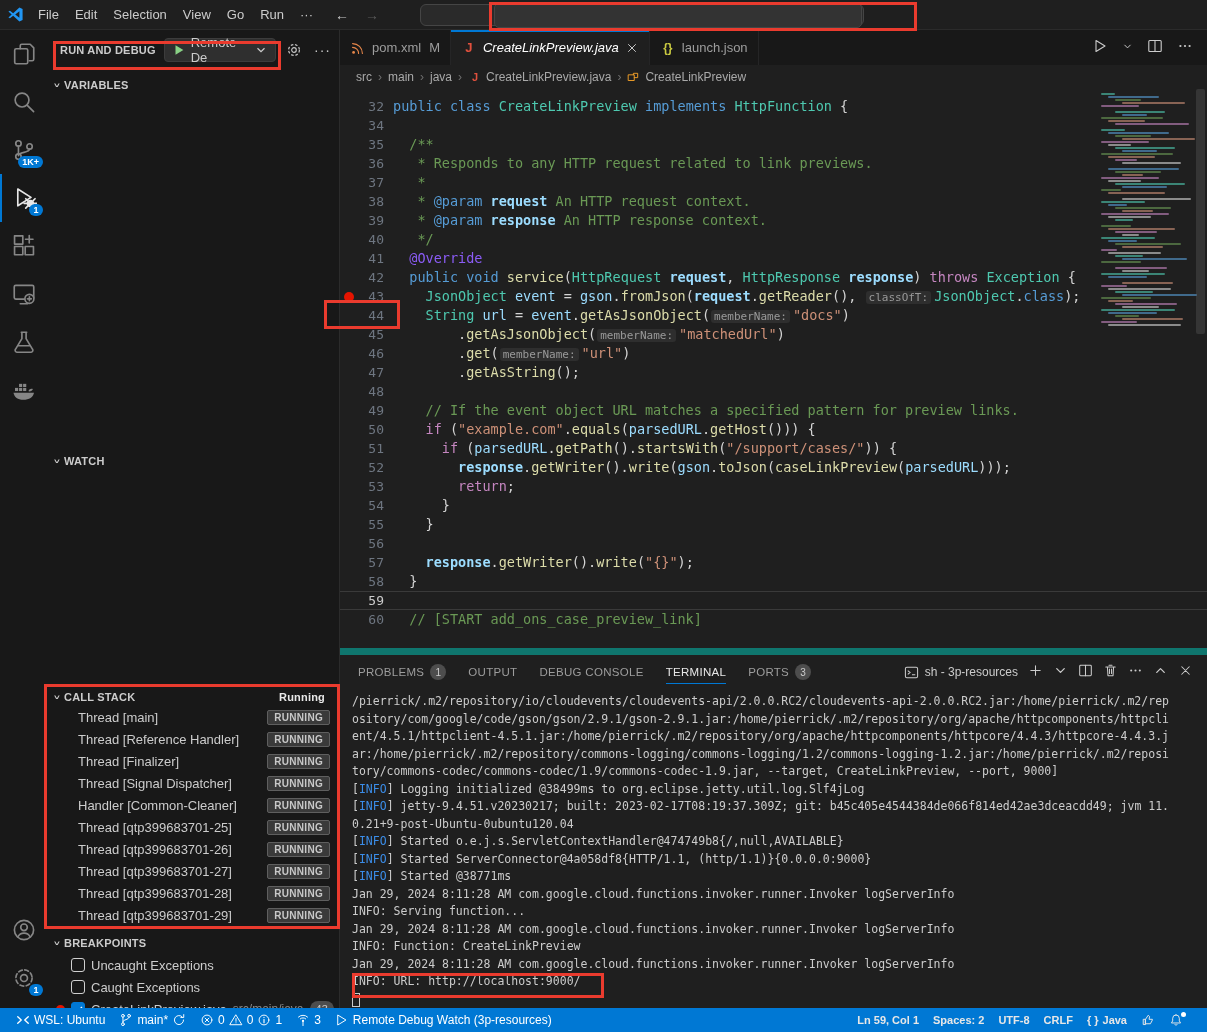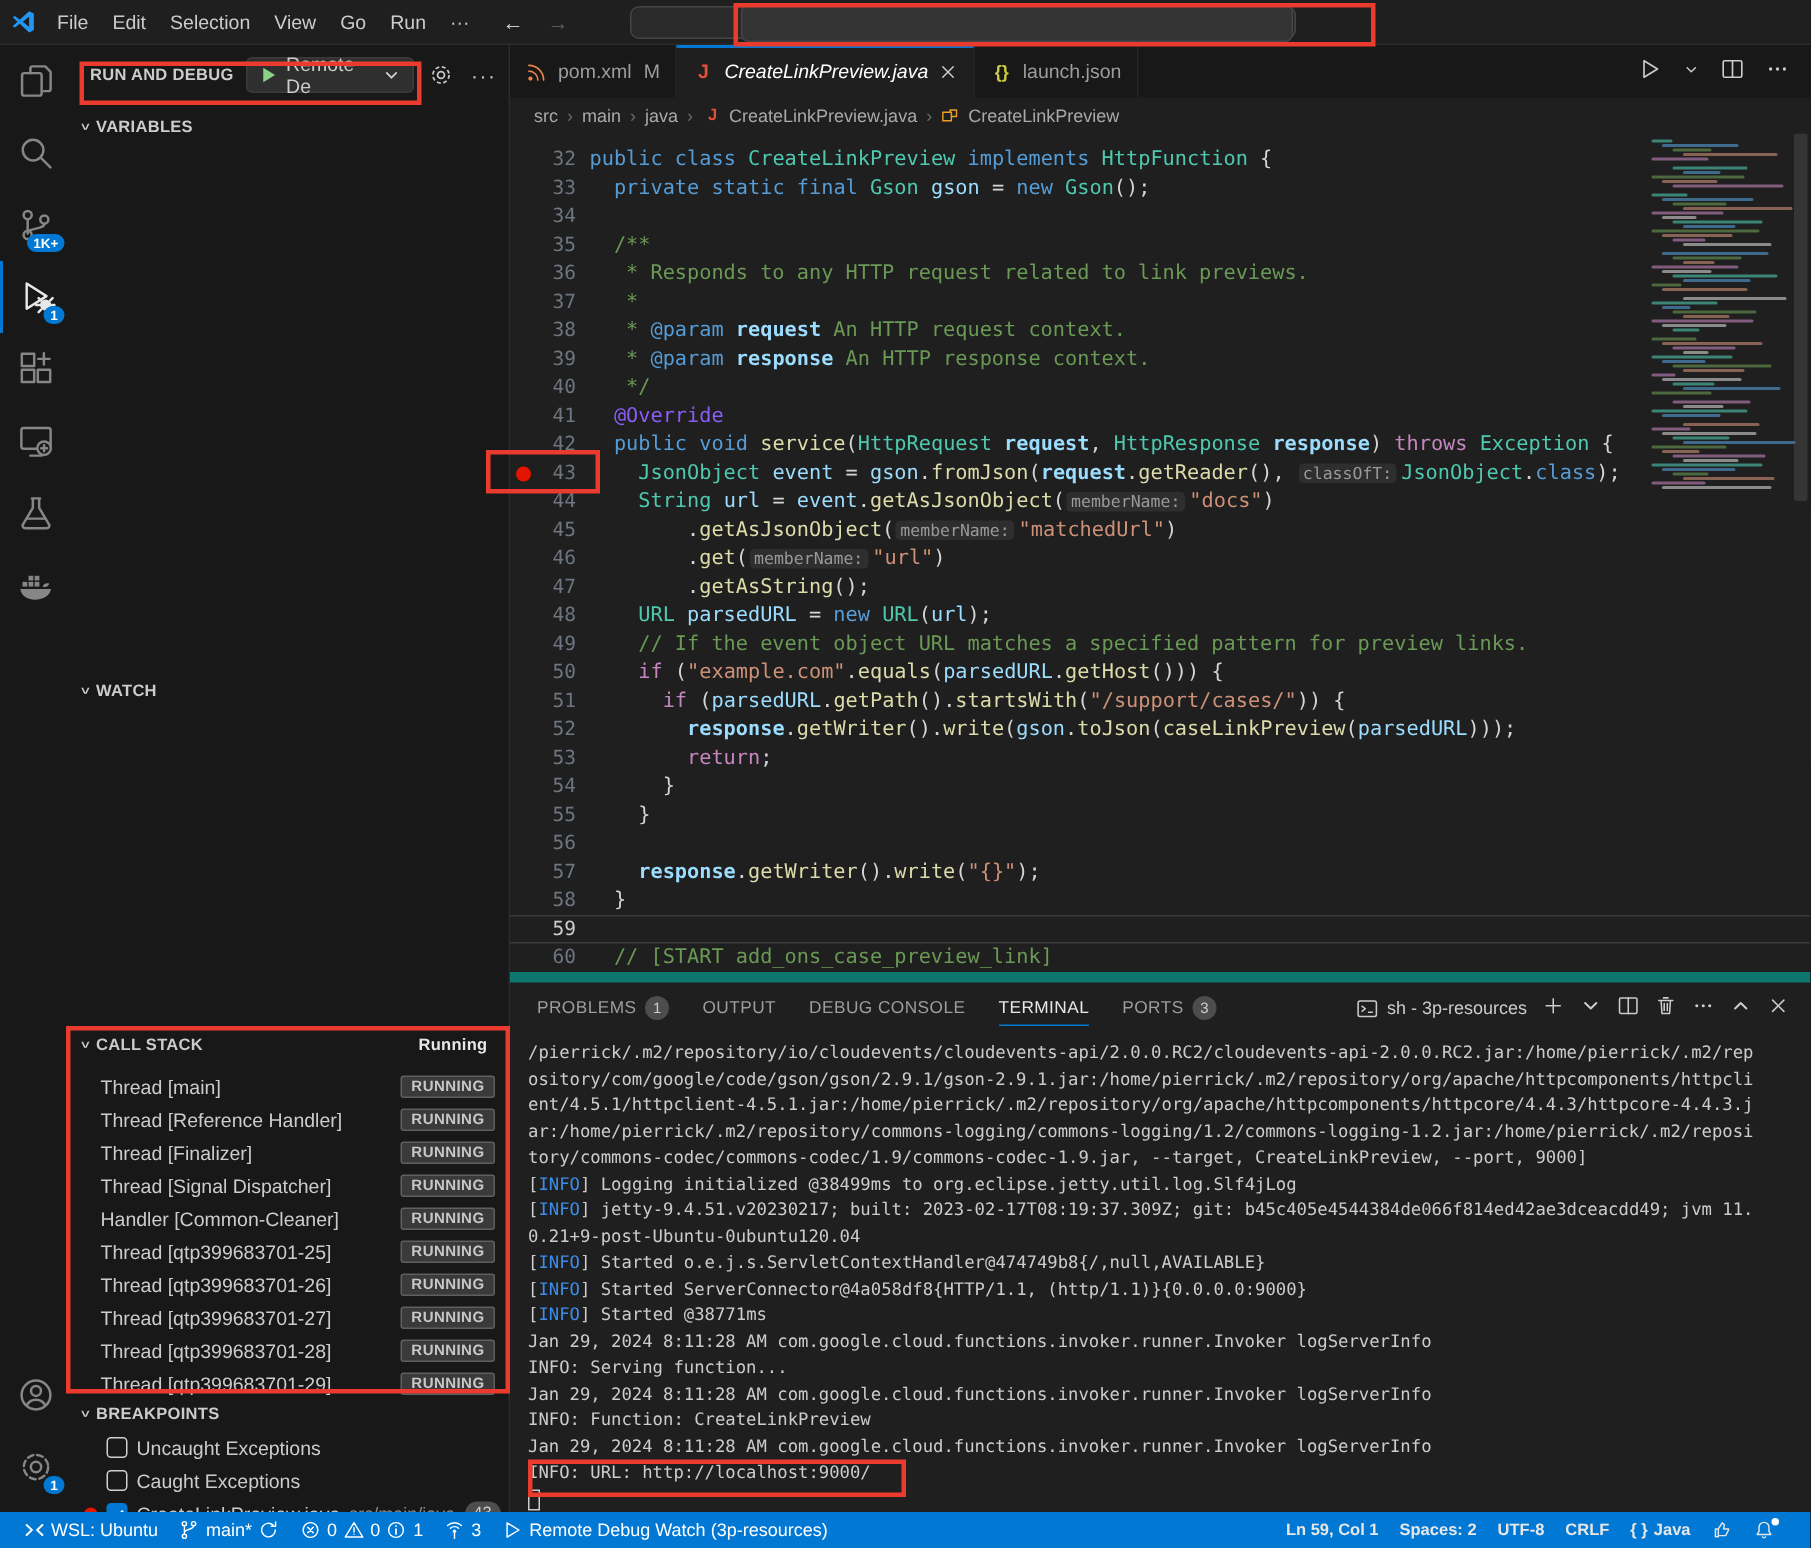--- a/index.html
+++ b/index.html
@@ -33,21 +33,21 @@
 .sb-header{position:absolute;top:0;left:0;right:0;height:40px;display:flex;align-items:center;padding:0 8px}
 .sb-title{font-size:11px;font-weight:bold;color:#cccccc;margin:0 8px 0 4px;letter-spacing:.2px;white-space:nowrap}
 .cfg-dd{display:flex;align-items:center;gap:5px;background:#2f2f2f;border:1px solid #3c3c3c;border-radius:4px;height:24px;padding:0 7px;color:#cccccc}
 .cfg-dd svg{width:14px;height:14px}
 .sb-gear{margin-left:10px;color:#c5c5c5}.sb-gear svg{width:16px;height:16px}
 .sb-more{margin-left:12px;color:#c5c5c5;font-size:14px;letter-spacing:1px}
 .sb-section-h{position:absolute;left:0;right:0;height:22px;display:flex;align-items:center;padding:0 6px;font-size:11px;font-weight:bold;color:#cccccc;letter-spacing:.2px}
 .sb-chev{color:#cccccc;margin-right:4px;font-size:10px;transform:scaleY(.8)}
 .sb-right{margin-left:auto;margin-right:8px;font-weight:bold;font-size:11px;color:#e7e7e7}
 .threads{position:absolute;left:0;right:0}
-.thread-row{height:22px;display:flex;align-items:flex-end;padding-left:19px}
+.thread-row{height:22px;display:flex;align-items:flex-start;padding-left:30px}
 .th-name{color:#cccccc}
 .th-state{margin-left:auto;margin-right:9px;background:#3a3a3a;border:1px solid #5f5f5f;border-radius:2px;color:#c8c8c8;font-size:10px;font-weight:bold;padding:1px 6px;letter-spacing:.3px}
 .bp-rows{position:absolute;left:0;right:0}
 .bp-row{height:22px;display:flex;align-items:center;padding-left:8px;gap:6px}
 .bp-reddot{width:9px;height:9px;border-radius:50%;background:#e51400;flex:0 0 9px}
 .bp-reddot.hidden{visibility:hidden}
 .cb{width:14px;height:14px;border:1px solid #d0d0d0;border-radius:3px;background:transparent;display:flex;align-items:center;justify-content:center;flex:0 0 14px}
 .cb.checked{background:#0078d4;border-color:#0078d4}
 .cb svg{width:11px;height:11px}
 .bp-label{color:#cccccc;white-space:nowrap}
@@ -609,27 +609,20 @@
             <div class="code-line">
               <div class="gutter">
                 <span class="bp-dot"></span>
                 <span class="lnum">32</span>
               </div>
               <pre class="ctext"><span class="tk-k">public </span><span class="tk-k">class </span><span class="tk-t">CreateLinkPreview </span><span class="tk-k">implements </span><span class="tk-t">HttpFunction </span><span class="tk-x">{</span></pre>
             </div>
             <div class="code-line">
               <div class="gutter">
                 <span class="bp-dot"></span>
-                <span class="lnum">33</span>
-              </div>
-              <pre class="ctext"><span class="tk-x">  </span><span class="tk-k">private </span><span class="tk-k">static </span><span class="tk-k">final </span><span class="tk-t">Gson </span><span class="tk-v">gson </span><span class="tk-x">= </span><span class="tk-k">new </span><span class="tk-t">Gson</span><span class="tk-x">();</span></pre>
-            </div>
-            <div class="code-line">
-              <div class="gutter">
-                <span class="bp-dot"></span>
                 <span class="lnum">34</span>
               </div>
               <pre class="ctext"></pre>
             </div>
             <div class="code-line">
               <div class="gutter">
                 <span class="bp-dot"></span>
                 <span class="lnum">35</span>
               </div>
               <pre class="ctext"><span class="tk-m">  /**</span></pre>
@@ -716,21 +709,20 @@
                 <span class="bp-dot"></span>
                 <span class="lnum">47</span>
               </div>
               <pre class="ctext"><span class="tk-x">        .</span><span class="tk-f">getAsString</span><span class="tk-x">();</span></pre>
             </div>
             <div class="code-line">
               <div class="gutter">
                 <span class="bp-dot"></span>
                 <span class="lnum">48</span>
               </div>
-              <pre class="ctext"><span class="tk-x">    </span><span class="tk-t">URL </span><span class="tk-v">parsedURL </span><span class="tk-x">= </span><span class="tk-k">new </span><span class="tk-t">URL</span><span class="tk-x">(</span><span class="tk-v">url</span><span class="tk-x">);</span></pre>
             </div>
             <div class="code-line">
               <div class="gutter">
                 <span class="bp-dot"></span>
                 <span class="lnum">49</span>
               </div>
               <pre class="ctext"><span class="tk-m">    // If the event object URL matches a specified pattern for preview links.</span></pre>
             </div>
             <div class="code-line">
               <div class="gutter">

